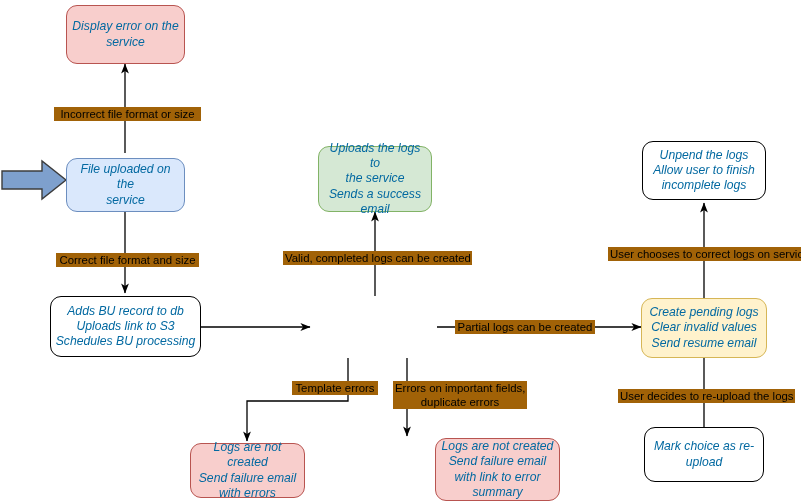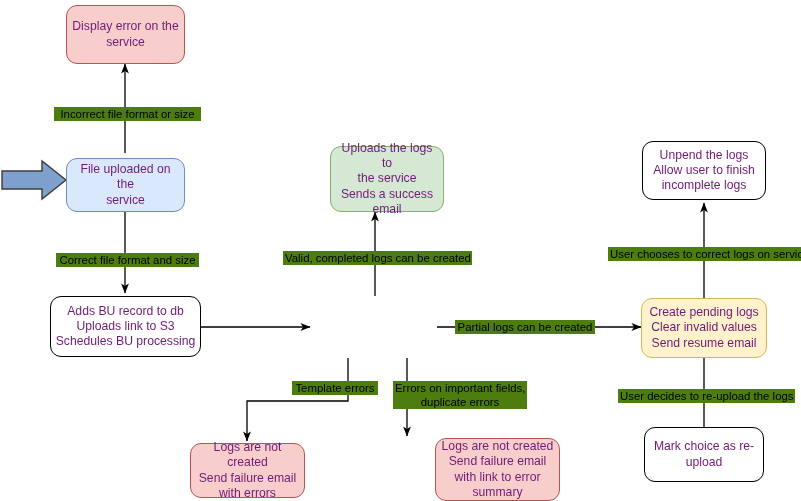--- a/index.html
+++ b/index.html
@@ -28,54 +28,54 @@
   .node {
     position: absolute;
     box-sizing: border-box;
     border-radius: 11px;
     display: flex;
     align-items: center;
     justify-content: center;
     text-align: center;
     font-size: 12.2px;
     line-height: 15.2px;
-    color: #701a75;
+    color: #0369a1;
     border: 1.3px solid #000000;
     background: #ffffff;
     padding: 2px 4px;
     z-index: 3;
+    font-style: italic;
   }
   .node-pink {
     background: #f8cecc;
     border-color: #b85450;
   }
   .node-blue {
     background: #dae8fc;
     border-color: #6c8ebf;
   }
   .node-green {
     background: #d5e8d4;
     border-color: #82b366;
-    margin-left: 12px;
   }
   .node-yellow {
     background: #fff2cc;
     border-color: #d6b656;
   }
   .node-white {
     background: #ffffff;
     border-color: #000000;
     text-align: center;
   }
   .edge-label {
     position: absolute;
     font-size: 11.4px;
     line-height: 14px;
     color: #000000;
-    background: #4d7c0f;
+    background: #a16207;
     text-align: center;
     white-space: pre;
     padding: 0 2px;
     z-index: 4;
   }
   .node-text {
     white-space: pre-line;
     display: block;
   }
 </style>

